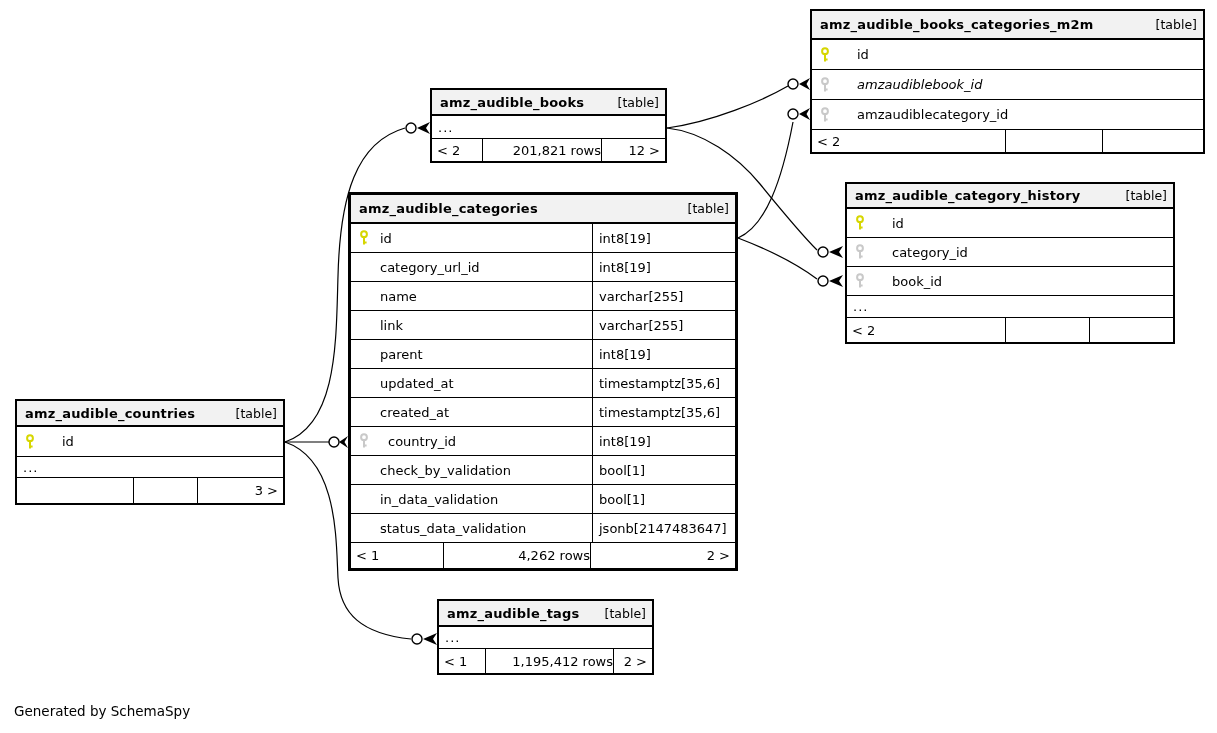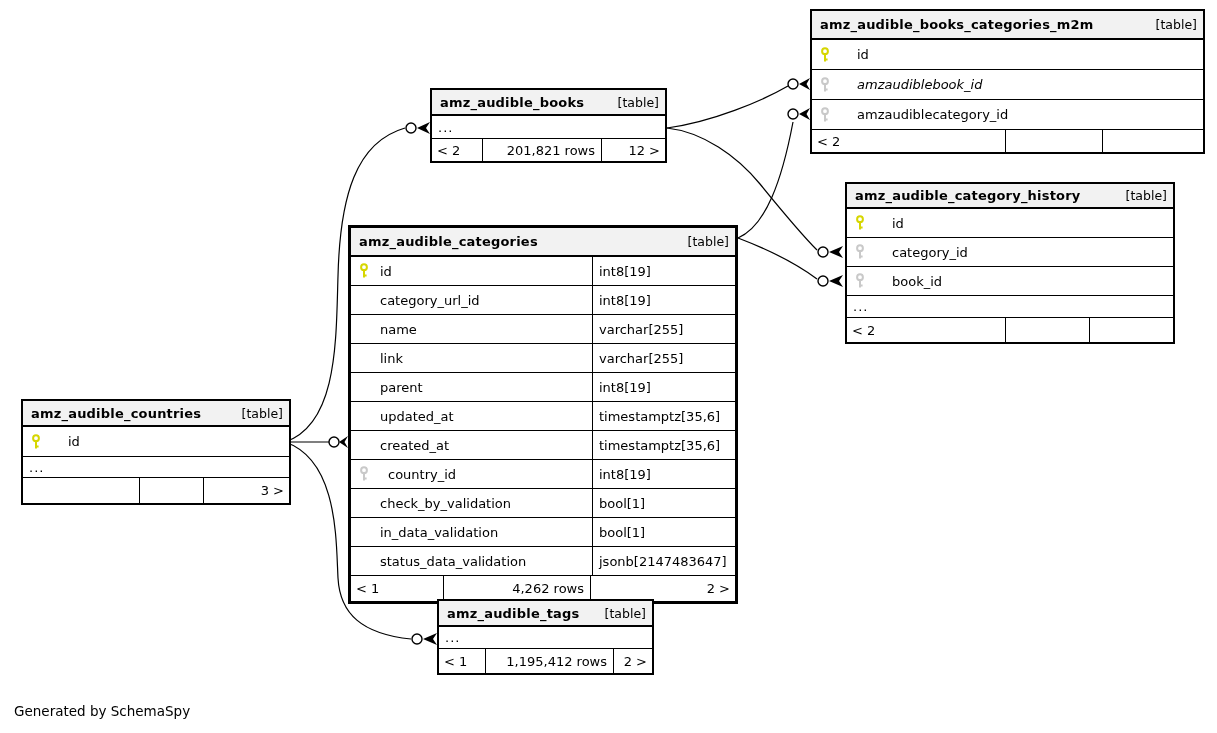--- a/index.html
+++ b/index.html
@@ -24,21 +24,21 @@
   .key{display:block;}
   .pk{color:#d6d600;}
   .fk{color:#c9c9c9;}
   .cname-wide{margin-left:26px;}
   .cname-tight{margin-left:10px;}
   .ellip{display:flex;align-items:center;border-bottom:1px solid #000;font-size:13px;
          padding-left:6px;letter-spacing:1px;}
   .tfoot{display:flex;font-size:13px;}
   .fc{display:flex;align-items:center;height:100%;}
   .fc.l{padding-left:5px;justify-content:flex-start;border-right:1px solid #000;}
-  .fc.c{padding-right:6px;justify-content:flex-end;border-right:1px solid #000;}
+  .fc.c{justify-content:flex-end;border-right:1px solid #000;}
   .fc.r{padding-right:5px;justify-content:flex-end;}
   .typecell{display:flex;align-items:center;height:100%;border-left:1px solid #000;
             padding-left:6px;margin-left:auto;}
   .note{position:absolute;left:14px;top:703px;font-size:13.5px;z-index:2;}
 </style>
 </head>
 <body>
 
 <div class="canvas">
 
@@ -164,21 +164,21 @@
       <span class="cname-wide">book_id</span>
     </div>
     <div class="ellip" style="height:22px;">...</div>
     <div class="tfoot" style="height:24px;">
       <span class="fc l" style="width:159px;">&lt; 2</span>
       <span class="fc c" style="width:84px;"></span>
       <span class="fc r" style="width:83px;"></span>
     </div>
   </div>
 
-  <div class="tbl focus" style="left:348px;top:192px;width:390px;margin-top:33px;">
+  <div class="tbl focus" style="left:348px;top:192px;width:390px;">
     <div class="thead" style="height:29px;">
       <span class="tname">amz_audible_categories</span>
       <span class="ttag">[table]</span>
     </div>
 
     <div class="trow" style="height:29px;">
       <span class="keycell">
         <svg class="key pk" width="10" height="16" viewBox="0 0 10 16">
             <circle cx="5" cy="4.2" r="2.9" fill="none" stroke="currentColor" stroke-width="2"></circle>
             <path d="M5 7.2 V14.5 M5 12.5 h2.6" stroke="currentColor" stroke-width="2" fill="none"></path>
@@ -243,21 +243,21 @@
       <span class="typecell" style="width:143px;">jsonb[2147483647]</span>
     </div>
 
     <div class="tfoot" style="height:25px;">
       <span class="fc l" style="width:93px;">&lt; 1</span>
       <span class="fc c" style="width:147px;">4,262 rows</span>
       <span class="fc r" style="width:144px;">2 &gt;</span>
     </div>
   </div>
 
-  <div class="tbl" style="left:15px;top:399px;width:270px;margin-left:6px;">
+  <div class="tbl" style="left:15px;top:399px;width:270px;">
     <div class="thead" style="height:26px;">
       <span class="tname">amz_audible_countries</span>
       <span class="ttag">[table]</span>
     </div>
     <div class="trow" style="height:30px;">
       <span class="keycell">
         <svg class="key pk" width="10" height="16" viewBox="0 0 10 16">
             <circle cx="5" cy="4.2" r="2.9" fill="none" stroke="currentColor" stroke-width="2"></circle>
             <path d="M5 7.2 V14.5 M5 12.5 h2.6" stroke="currentColor" stroke-width="2" fill="none"></path>
           </svg>

